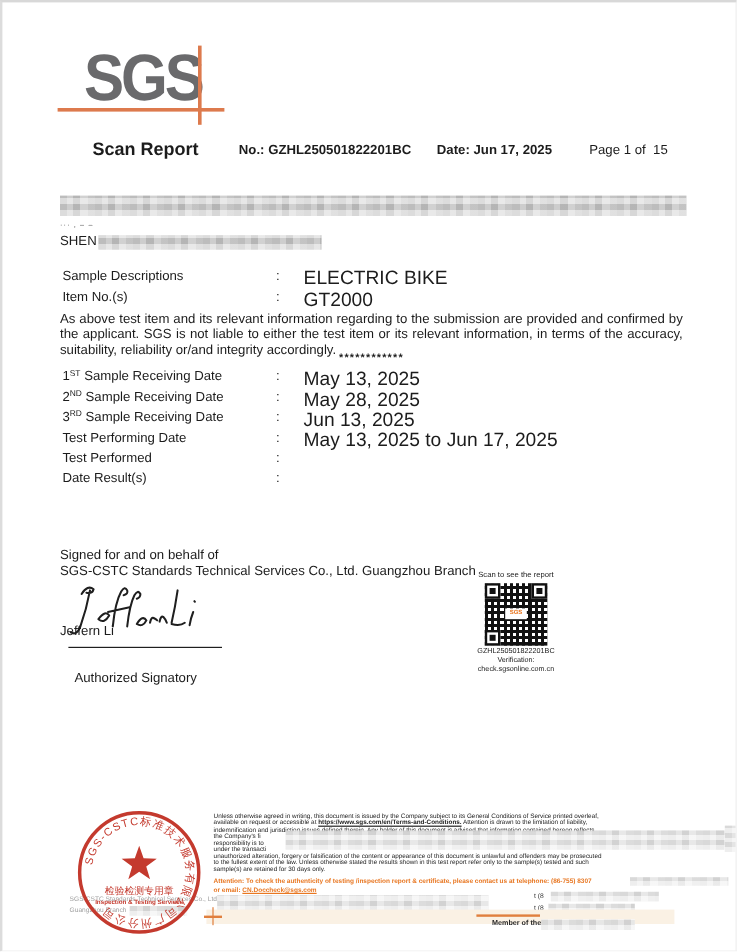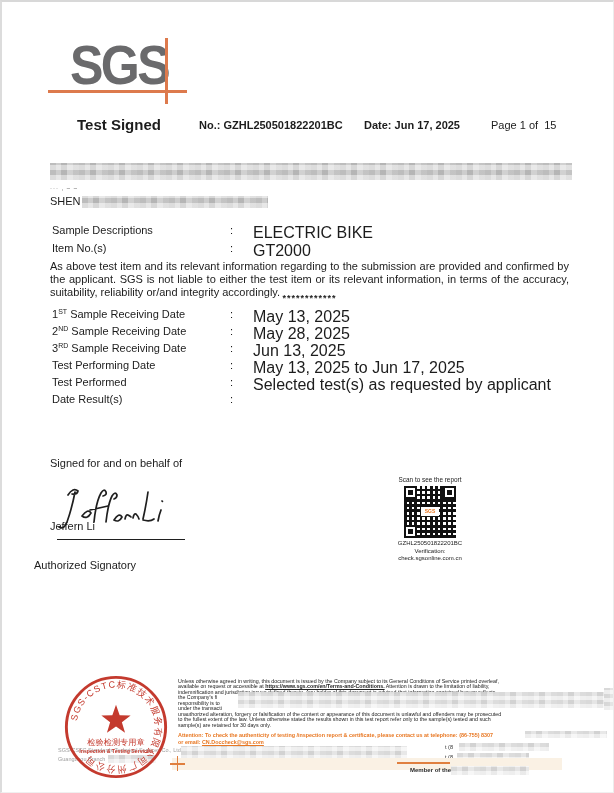--- a/index.html
+++ b/index.html
@@ -67,21 +67,21 @@
 </style>
 </head>
 <body>
 
 <div class="page">
 
   <div class="abs sgs-word">SGS</div>
   <div class="abs hline"></div>
   <div class="abs vline"></div>
 
-  <div class="abs t-title">Test Signed</div>
+  <div class="abs t-title">Scan Report</div>
   <div class="abs t-no">No.: GZHL250501822201BC</div>
   <div class="abs t-date">Date: Jun 17, 2025</div>
   <div class="abs t-page">Page 1 of  15</div>
 
   <div class="px" style="left:48px;top:161px;width:522px;height:17px;"></div>
   <div class="abs frag" style="left:48px;top:183px;">··· ‚  – –</div>
   <div class="abs body-txt" style="left:48px;top:193px;">SHEN</div>
   <div class="px" style="left:80px;top:194px;width:186px;height:12px;"></div>
 
   <div class="row" style="top:222px;">
@@ -114,40 +114,40 @@
     <span class="val">Jun 13, 2025</span>
   </div>
   <div class="row" style="top:357px;">
     <span class="lbl">Test Performing Date</span>
     <span class="col">:</span>
     <span class="val">May 13, 2025 to Jun 17, 2025</span>
   </div>
   <div class="row" style="top:374px;">
     <span class="lbl">Test Performed</span>
     <span class="col">:</span>
-    <span class="val">Selected test(s) as requested by applicant</span>
   </div>
   <div class="row" style="top:391px;">
     <span class="lbl">Date Result(s)</span>
     <span class="col">:</span>
   </div>
 
   <div class="abs body-txt" style="left:48px;top:455px;">Signed for and on behalf of</div>
+  <div class="abs body-txt" style="left:48px;top:468px;">SGS-CSTC Standards Technical Services Co., Ltd. Guangzhou Branch</div>
   <svg class="abs sig-svg" width="130" height="52" viewBox="0 0 130 52">
     <path d="M16,12 q5,-8 10,-4 q-1,4 -6,3 M23,9 q-3,16 -8,30 q-3,8 -8,5"></path>
     <path d="M30,33 q6,-8 9,-3 q-4,7 -9,3"></path>
     <path d="M42,39 q2,-20 7,-29 q3,-5 5,-1 q1,3 -3,4 M38,27 l18,-4"></path>
     <path d="M54,39 q2,-18 6,-26 q3,-5 5,-1 q0,3 -3,4"></path>
     <path d="M62,37 q5,-8 8,-3 q-3,6 -8,3 M73,36 q1,-5 3,-4 q2,1 3,2 M81,35 q1,-5 3,-4 q2,2 3,5"></path>
     <path d="M96,9 q-2,14 -5,27 M91,37 q7,2 11,-1"></path>
     <path d="M109,27 q-2,5 -3,11 M110,18 l0.4,0.4"></path>
   </svg>
   <div class="abs sig-rule"></div>
   <div class="abs body-txt" style="left:48px;top:518px;">Jeffern Li</div>
-  <div class="abs body-txt" style="left:32px;top:557px;">Authorized Signatory</div>
+  <div class="abs body-txt" style="left:60px;top:557px;">Authorized Signatory</div>
 
   <div class="abs qr-wrap">
     <div class="qr-cap">Scan to see the report</div>
     <div class="qr">
       <div class="finder f-tl"></div>
       <div class="finder f-tr"></div>
       <div class="finder f-bl"></div>
       <div class="qr-center">SGS</div>
     </div>
     <div class="qr-code">GZHL250501822201BC</div>

